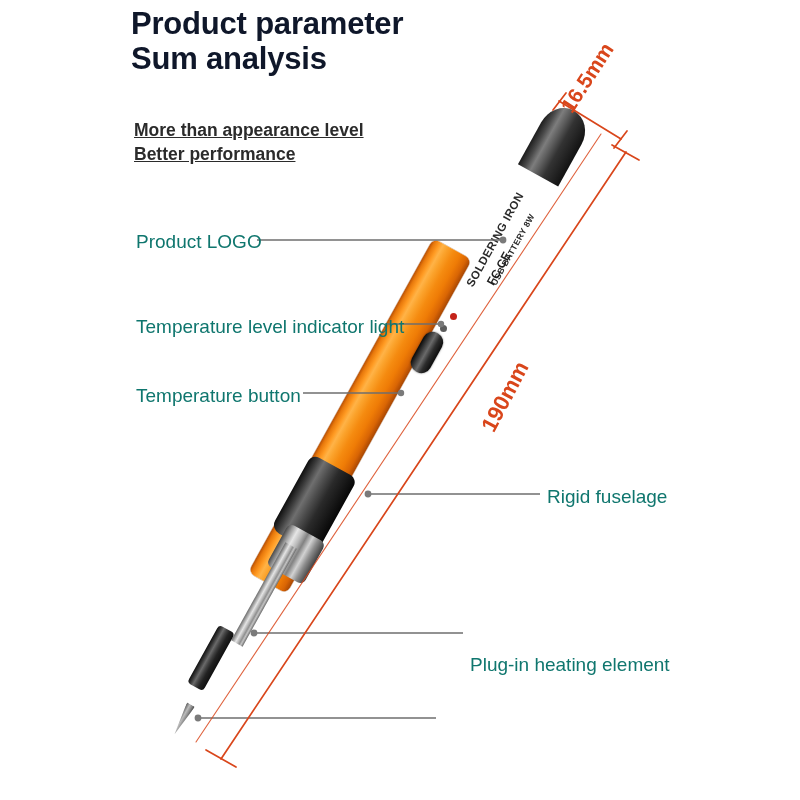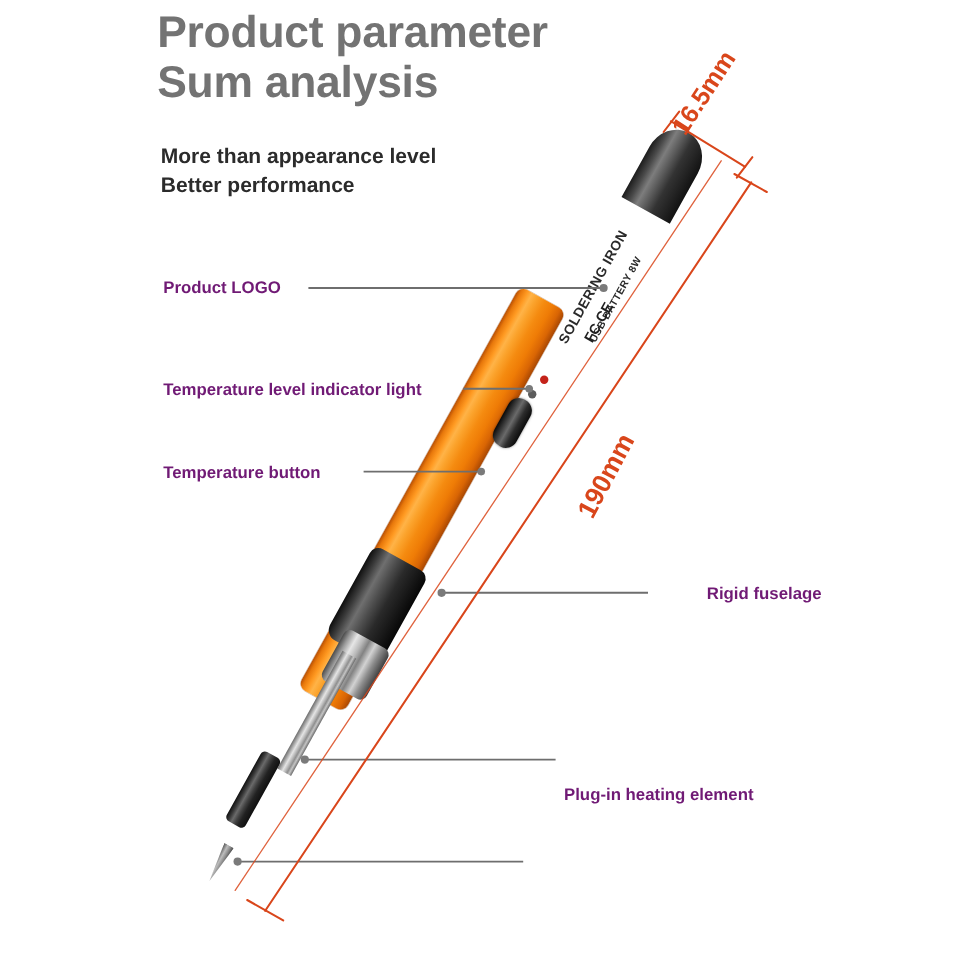--- a/index.html
+++ b/index.html
@@ -9,35 +9,35 @@
     font-family:"Liberation Sans", sans-serif;
     position:relative;
     overflow:hidden;
     -webkit-font-smoothing:antialiased;
   }
   #stage { position:absolute; inset:0; width:800px; height:800px; }
 
   
   .title {
     position:absolute; left:131px; top:6px;
-    font-size:37px; font-weight:bold; line-height:1.14;
-    color:#737373; letter-spacing:-0.2px; white-space:pre;
+    font-size:31px; font-weight:bold; line-height:1.14;
+    color:#0f172a; letter-spacing:-0.2px; white-space:pre;
   }
   .subtitle {
     position:absolute; left:134px; top:118px;
     font-size:17.5px; font-weight:bold; line-height:1.38;
-    color:#2b2b2b; white-space:pre;
-  }
-
-  
-  .callout { position:absolute; font-size:14px; font-weight:bold; color:#701a75; white-space:nowrap; }
+    color:#2b2b2b; white-space:pre;text-decoration:underline;
+  }
+
+  
+  .callout { position:absolute; font-size:19px; font-weight:normal; color:#0f766e; white-space:nowrap; }
   .c-logo   { left:136px; top:231px; }
   .c-ind    { left:136px; top:316px; }
   .c-btn    { left:136px; top:385px; }
-  .c-rigid  { left:547px; top:625px;margin-left:42px; }
+  .c-rigid  { left:547px; top:625px; }
   .c-plug   { left:470px; top:624px;margin-top:30px; }
   .c-tip    { left:443px; top:710px; }
   .c-rigid  { left:547px; top:486px; }
 
   
   svg.overlay { position:absolute; left:0; top:0; width:800px; height:800px; overflow:visible; }
 
   
   .dim {
     position:absolute; color:#D9461B; font-weight:bold; white-space:nowrap;

